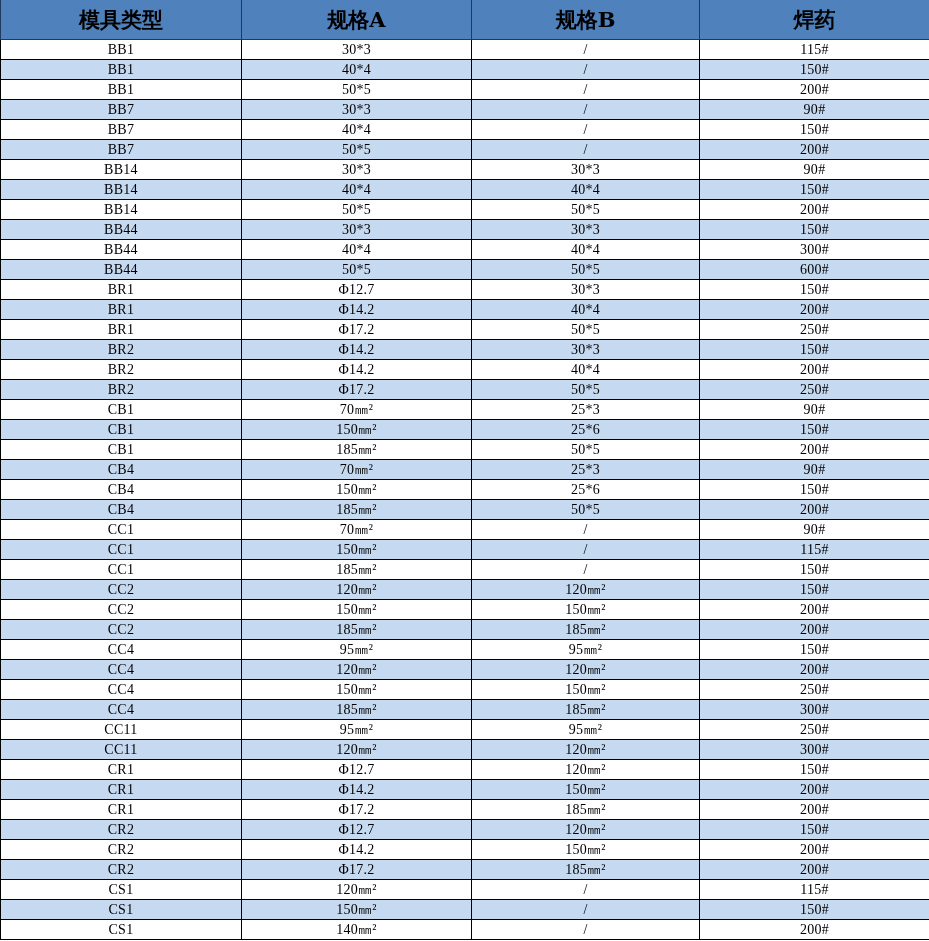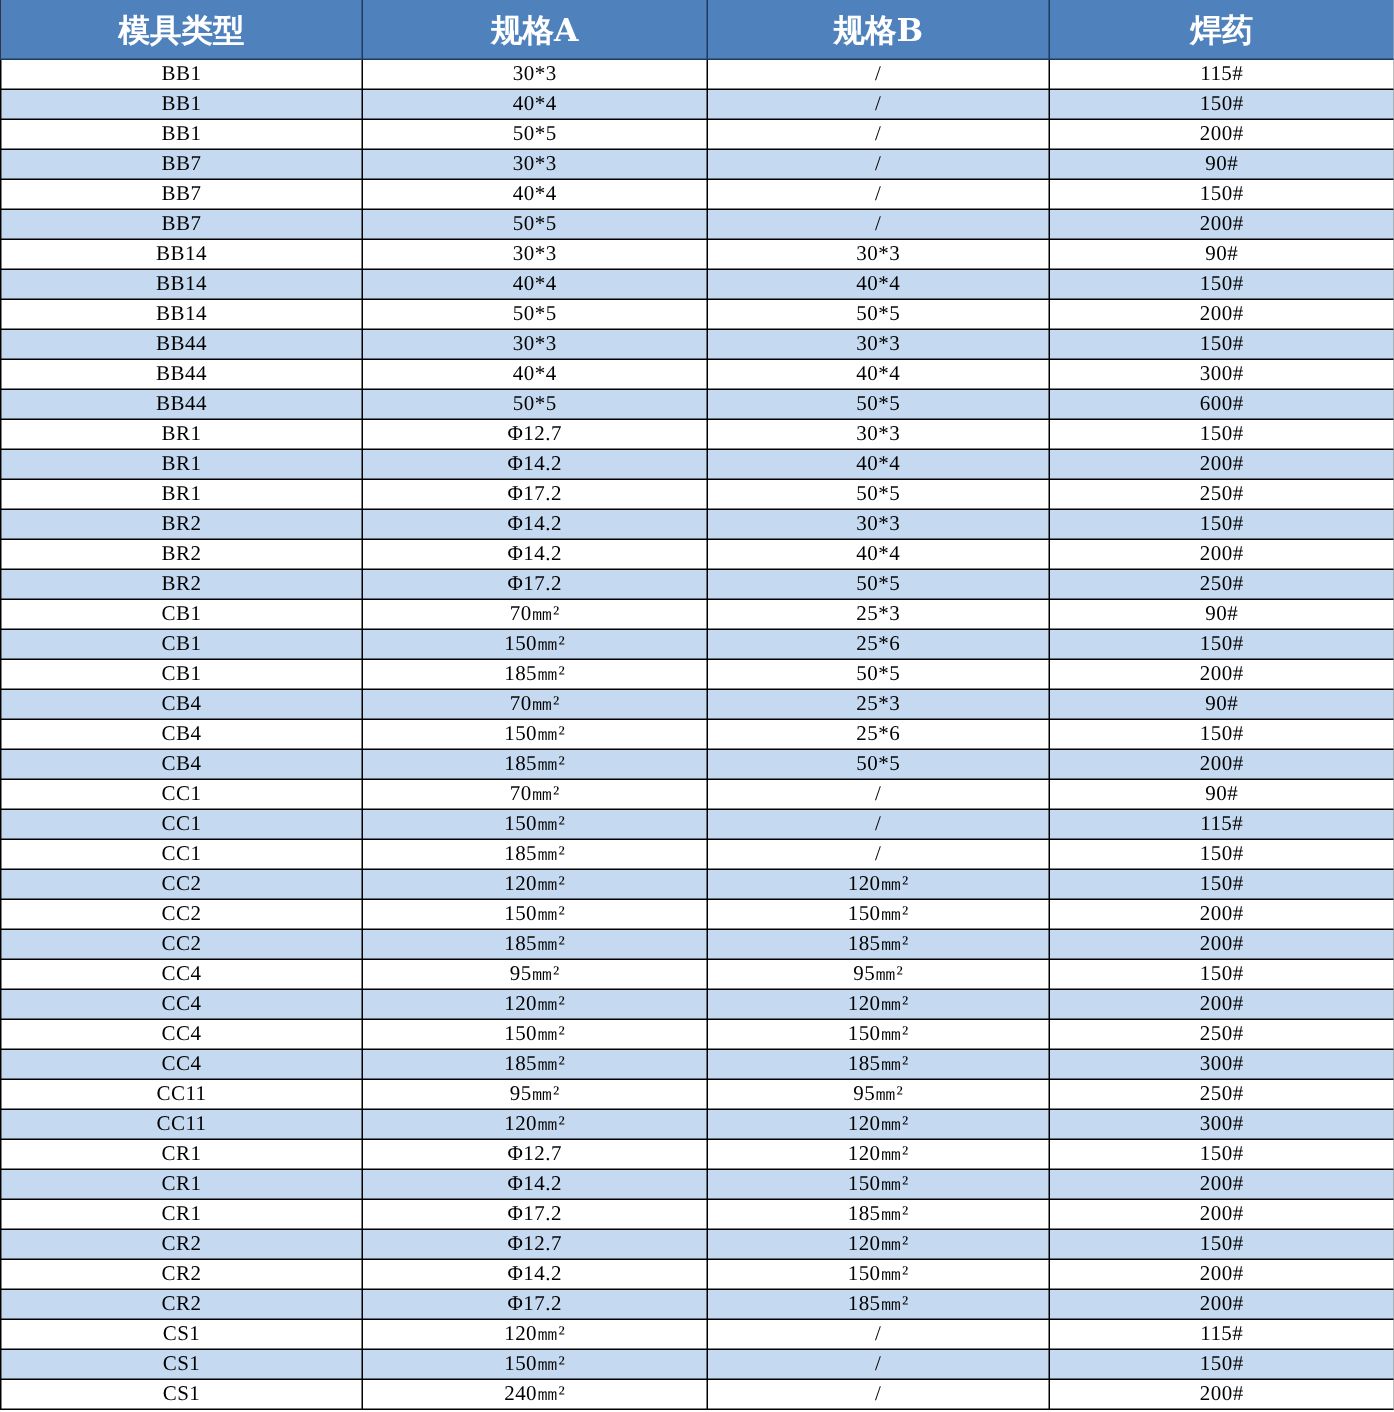--- a/index.html
+++ b/index.html
@@ -9,21 +9,21 @@
     table-layout: fixed;
     width: 929px;
     font-family: "Liberation Serif", "DejaVu Serif", serif;
   }
   table.grid col.c1 { width: 241px; }
   table.grid col.c2 { width: 230px; }
   table.grid col.c3 { width: 228px; }
   table.grid col.c4 { width: 230px; }
   table.grid th {
     background: #4f81bd;
-    color: #ffffff;
+    color: #000000;
     font-family: "DejaVu Serif", "Liberation Serif", serif;
     font-weight: bold;
     font-size: 21px;
     height: 39px;
     padding: 0;
     text-align: center;
     vertical-align: middle;
     border: 1px solid #1f3a5c;
     border-top: none;
   }
@@ -320,18 +320,18 @@
         <td>115#</td>
       </tr>
       <tr class="row-odd">
         <td>CS1</td>
         <td>150㎜²</td>
         <td>/</td>
         <td>150#</td>
       </tr>
       <tr class="row-even">
         <td>CS1</td>
-        <td>240㎜²</td>
+        <td>140㎜²</td>
         <td>/</td>
         <td>200#</td>
       </tr>
     </tbody>
 </table>
 
 </body></html>

